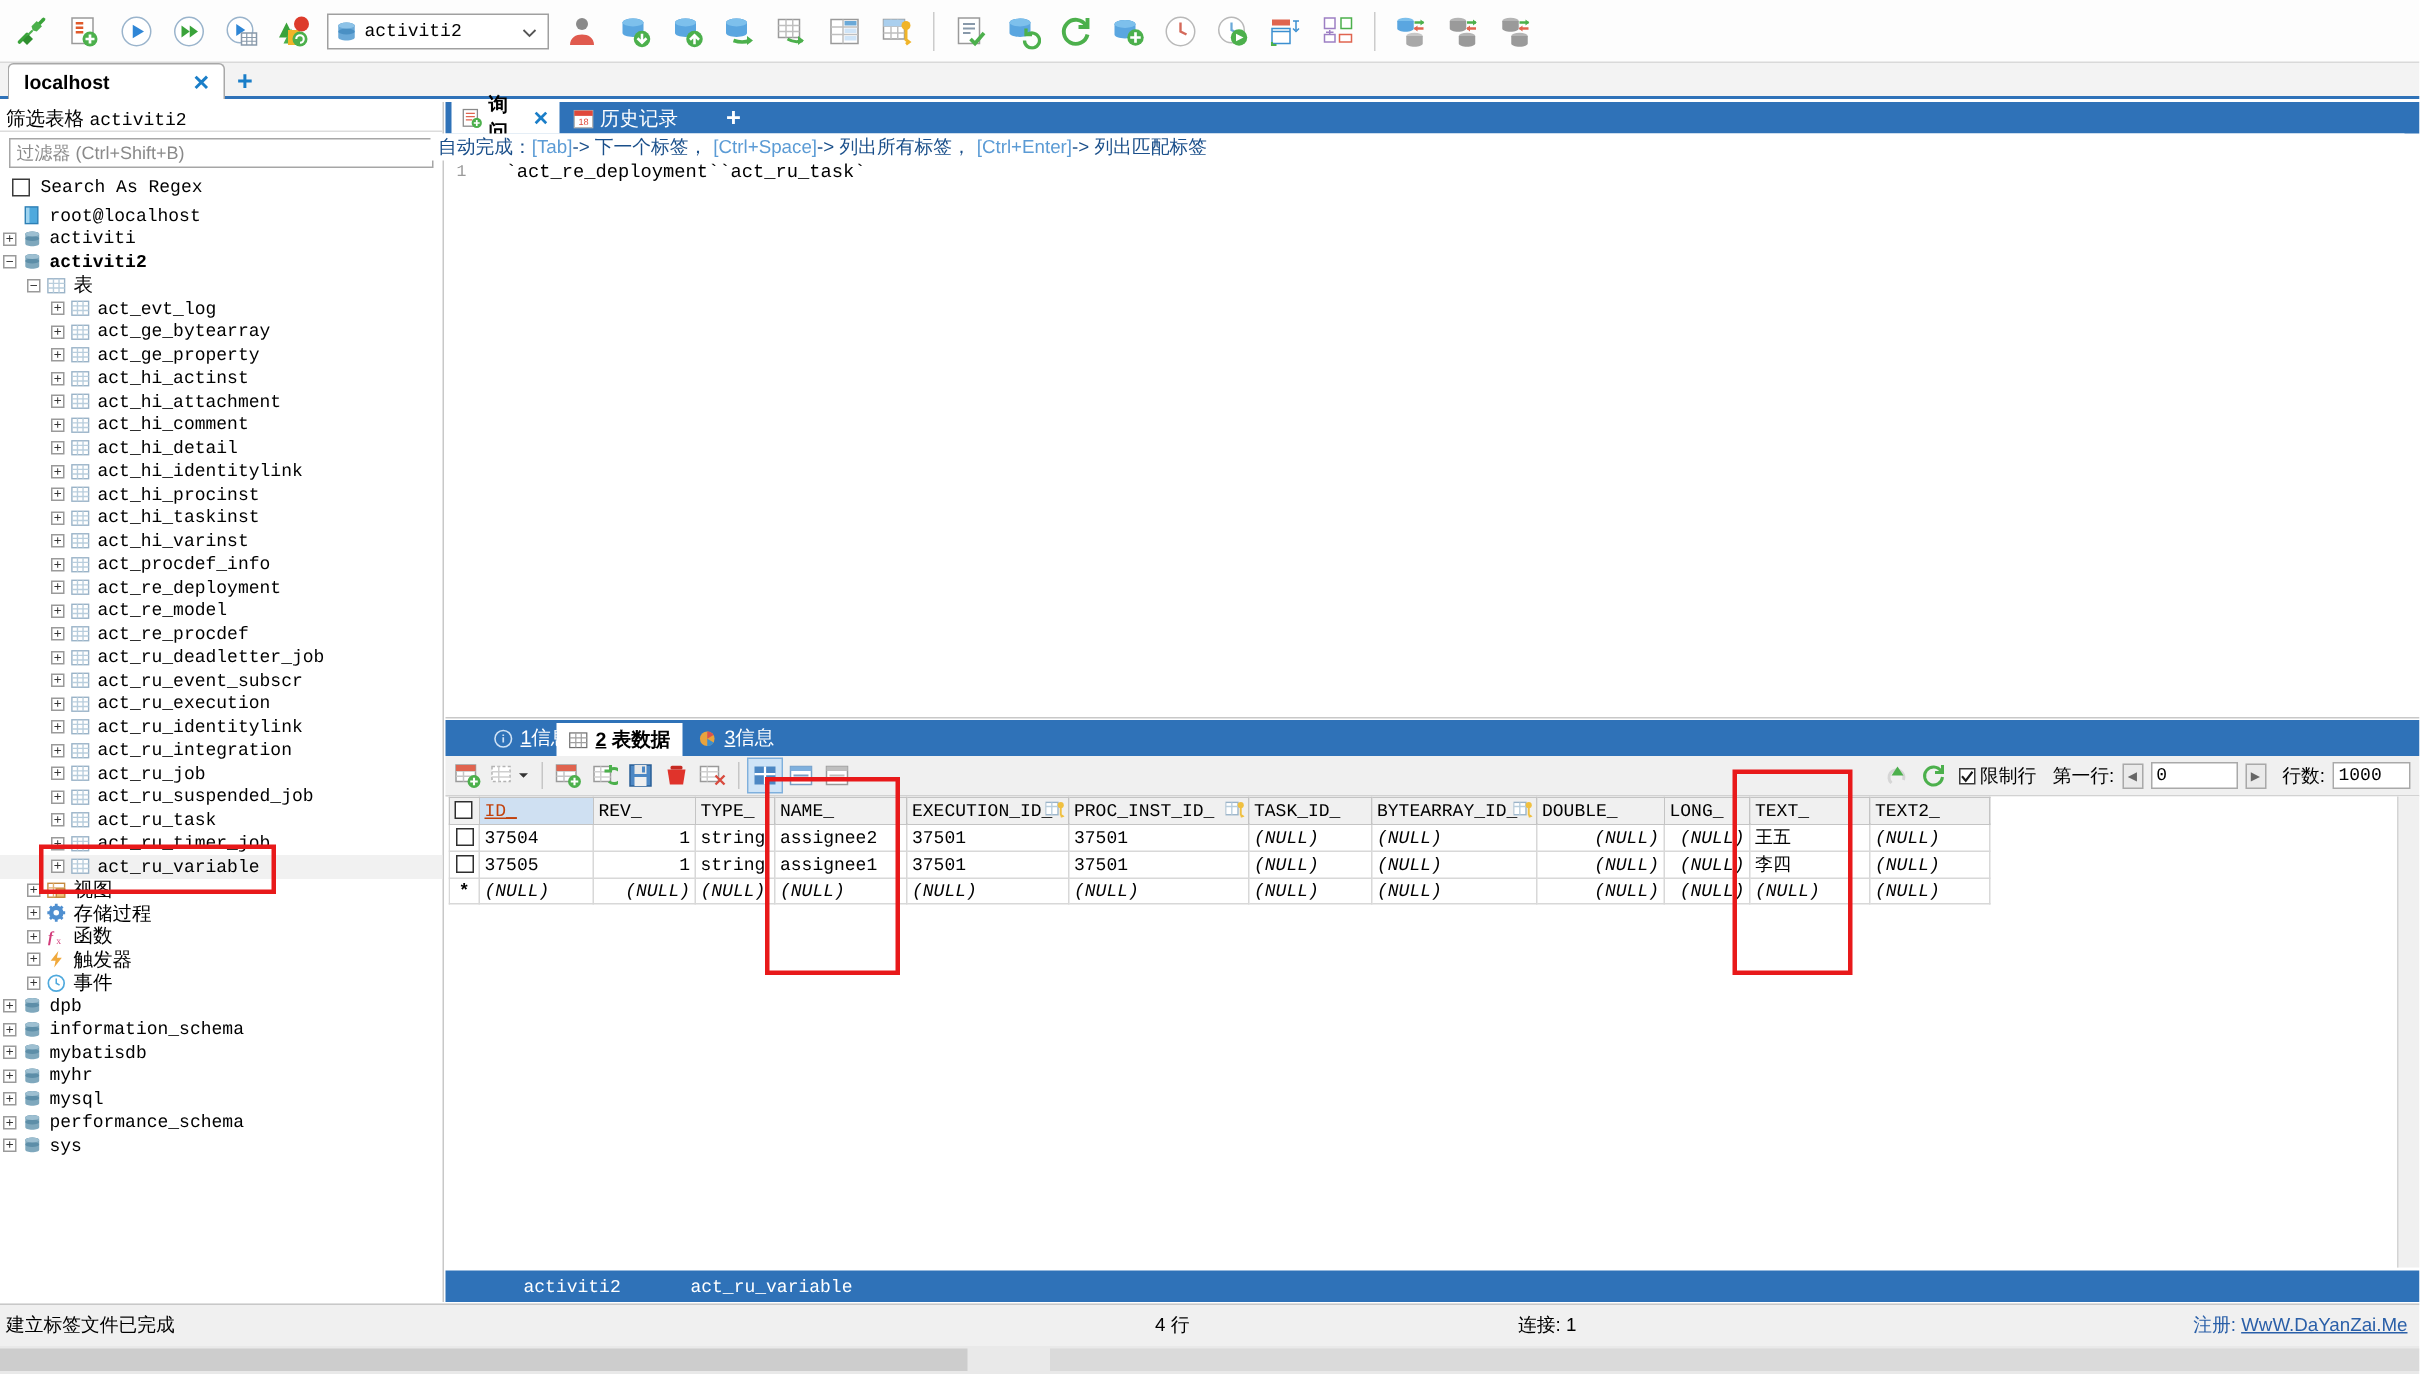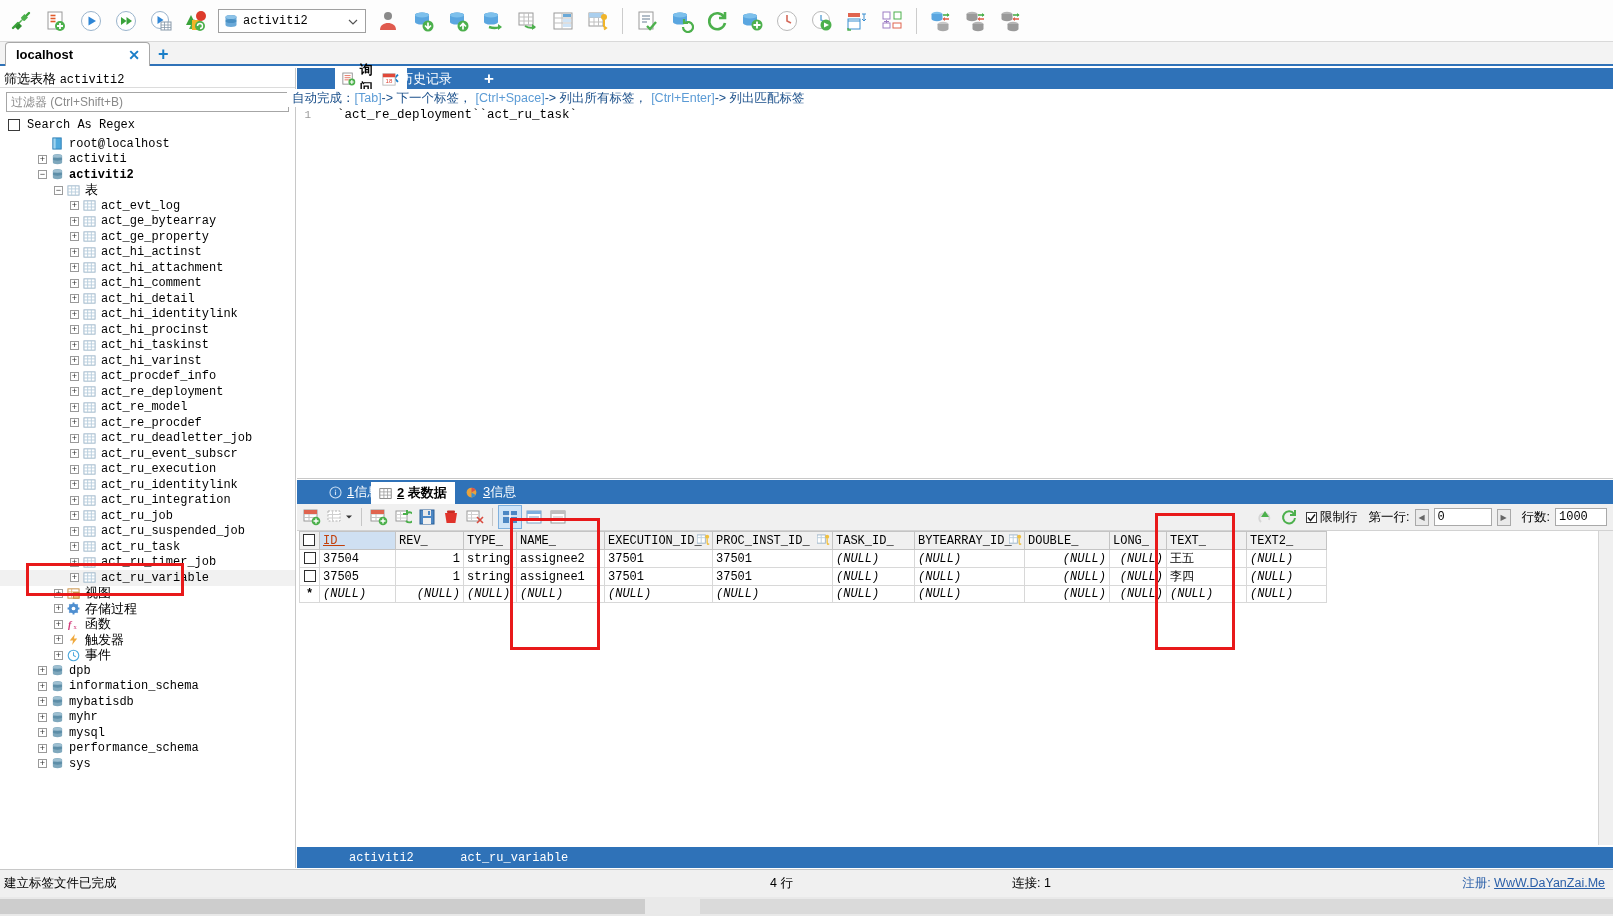--- a/index.html
+++ b/index.html
@@ -63,40 +63,40 @@
   .lp-title .mono { font-family:"Liberation Mono", monospace; font-size:12px; }
   .lp-filter {
     margin:4px 6px 0 6px; height:20px; border:1px solid #a6a6a6; background:#fff;
     display:flex; align-items:center; padding-left:4px; color:#8a8a8a; font-size:12px;
   }
   .lp-regex { margin:6px 0 4px 8px; display:flex; align-items:center; gap:7px;
               font-family:"Liberation Mono", monospace; font-size:12px; }
   .cbox { width:12px; height:12px; border:1px solid #3a3a3a; background:#fff; display:inline-block; }
 
   .tree { font-family:"Liberation Mono", monospace; font-size:12px; color:#000; user-select:none; }
-  .trow { height:15.5px; display:flex; align-items:center; white-space:nowrap; cursor:pointer; position:relative;padding-left:36px;}
+  .trow { height:15.5px; display:flex; align-items:center; white-space:nowrap; cursor:pointer; position:relative;}
   .trow.sel { background:#f1f1f1; }
   .exp { width:9px; height:9px; border:1px solid #9a9a9a; background:#fff; font-size:9px;
          line-height:7px; text-align:center; color:#333; margin-right:4px; flex:none;
          font-family:"Liberation Sans",sans-serif; }
   .exp.none { border:none; background:none; }
   .ticon { width:13px; height:13px; margin-right:5px; flex:none; display:flex; align-items:center; justify-content:center;}
   .tlabel.cn { font-family:"Liberation Sans", sans-serif; font-size:13px; }
   .tlabel.bold { font-weight:bold; }
 
   
   .qtabs {
     position:absolute; left:297px; top:68px; width:1316px; height:21px;
     background:#2f72b8;
   }
   .qtab {
     position:absolute; top:0; height:21px; display:flex; align-items:center; gap:4px;
     padding:0 7px; cursor:pointer; font-size:13px;
   }
-  .qtab.active { background:#ffffff; color:#000; font-weight:bold;margin-left:34px; }
+  .qtab.active { background:#ffffff; color:#000; font-weight:bold; }
   .qtab.inactive { color:#ffffff; }
   .qtab .x { color:#1a7ec8; font-weight:bold; font-size:13px; }
 
   .qhint {
     position:absolute; left:287px; top:89px; width:1316px; height:18px;
     background:#ffffff; font-size:12.5px; color:#1a4f8a; padding-left:5px;
     display:flex; align-items:center; white-space:nowrap;
   }
   .qhint .key { color:#5b9bd5; }
   .editor {

